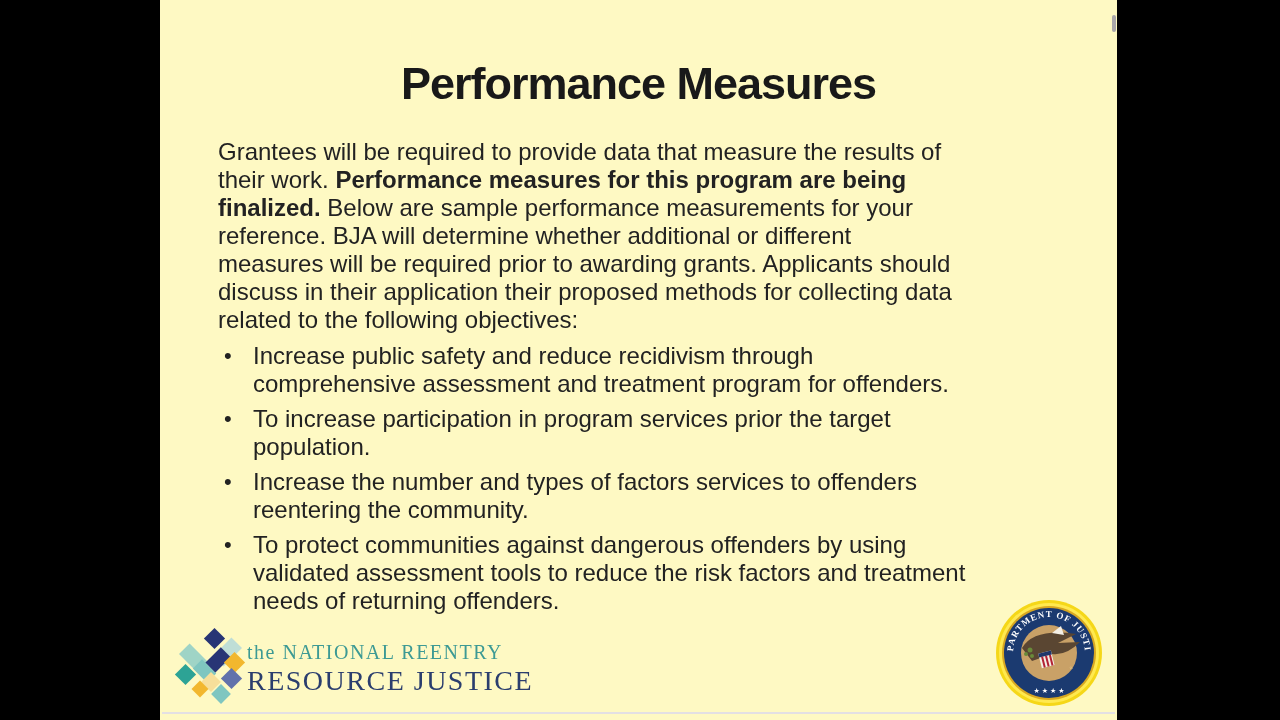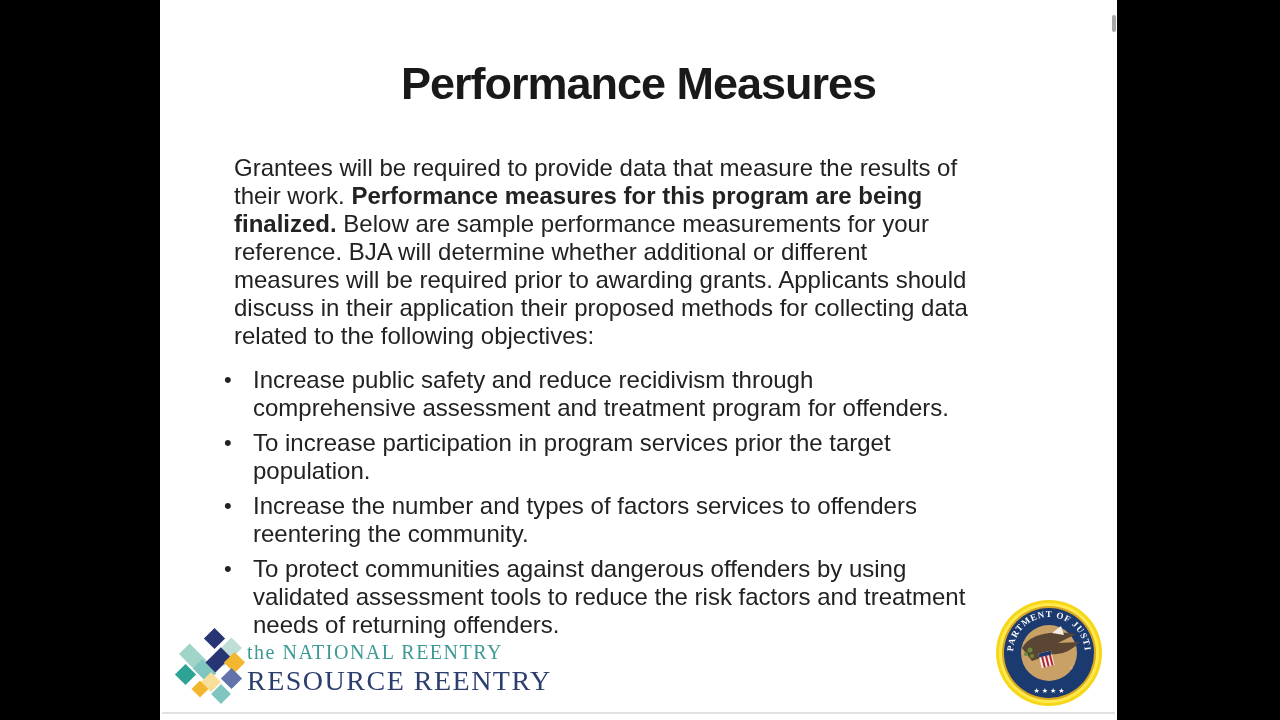--- a/index.html
+++ b/index.html
@@ -2,31 +2,31 @@
 <html><head>
 <meta charset="utf-8">
 <style>
   html,body{margin:0;padding:0;}
   body{
     width:1280px;height:720px;position:relative;overflow:hidden;
     background:#000;font-family:"Liberation Sans",sans-serif;
   }
   .slide{
     position:absolute;left:160px;top:0;width:957px;height:720px;
-    background:#ffffff;color:#1f1f1f;
+    background:#fef9c3;color:#1f1f1f;
   }
   .title{
     margin:0;padding-top:58px;text-align:center;
     font-size:45px;font-weight:bold;color:#191919;letter-spacing:-1px;
   }
   .content{
     position:absolute;left:58px;top:138px;width:868px;
     font-size:24px;line-height:28px;color:#222;
   }
-  .para{margin:16px;white-space:pre-line;}
+  .para{margin:0;white-space:pre-line;}
   .para b{font-weight:bold;}
   ul.bullets{list-style:none;margin:8px 0 0 0;padding:0;}
   ul.bullets li{display:flex;margin:0 0 7px 0;}
   ul.bullets .dot{flex:0 0 35px;padding-left:6px;box-sizing:border-box;font-size:22px;}
   ul.bullets .btxt{white-space:pre-line;flex:1;}
   
   .nrrc{position:absolute;left:14px;top:627px;height:84px;}
   .nrrc-mark{position:absolute;left:0;top:0;}
   .nrrc-text{position:absolute;left:73px;top:14px;font-family:"Liberation Serif",serif;white-space:nowrap;}
   .nrrc-line1{font-size:20px;letter-spacing:1.5px;color:#3d9a94;}
@@ -93,21 +93,21 @@
         <rect x="4" y="40" width="15" height="15" fill="#2da395" transform="rotate(45 11.5 47.5)"></rect>
         <rect x="24" y="34" width="13" height="20" fill="#7fc6c0" transform="rotate(-45 30.5 44)"></rect>
         <rect x="50" y="44" width="15" height="15" fill="#6272ab" transform="rotate(45 57.5 51.5)"></rect>
         <rect x="30" y="48" width="14" height="14" fill="#f7df9a" transform="rotate(45 37 55)"></rect>
         <rect x="40" y="60" width="14" height="14" fill="#7fc6c0" transform="rotate(45 47 67)"></rect>
         <rect x="20" y="56" width="12" height="12" fill="#f2b72e" transform="rotate(45 26 62)"></rect>
       </g>
     </svg>
     <div class="nrrc-text">
       <div class="nrrc-line1">the NATIONAL REENTRY</div>
-      <div class="nrrc-line2">RESOURCE REENTRY</div>
+      <div class="nrrc-line2">RESOURCE JUSTICE</div>
     </div>
   </div>
 
   <svg class="doj" viewBox="0 0 110 110">
     <circle cx="55" cy="55" r="53" fill="#f5d718"></circle>
     <circle cx="55" cy="55" r="50" fill="#ffe94f"></circle>
     <circle cx="55" cy="55" r="47" fill="#d9a820"></circle>
     <circle cx="55" cy="55" r="45" fill="#1b3a70"></circle>
     <circle cx="55" cy="55" r="28" fill="#c9a167"></circle>
     <defs>

